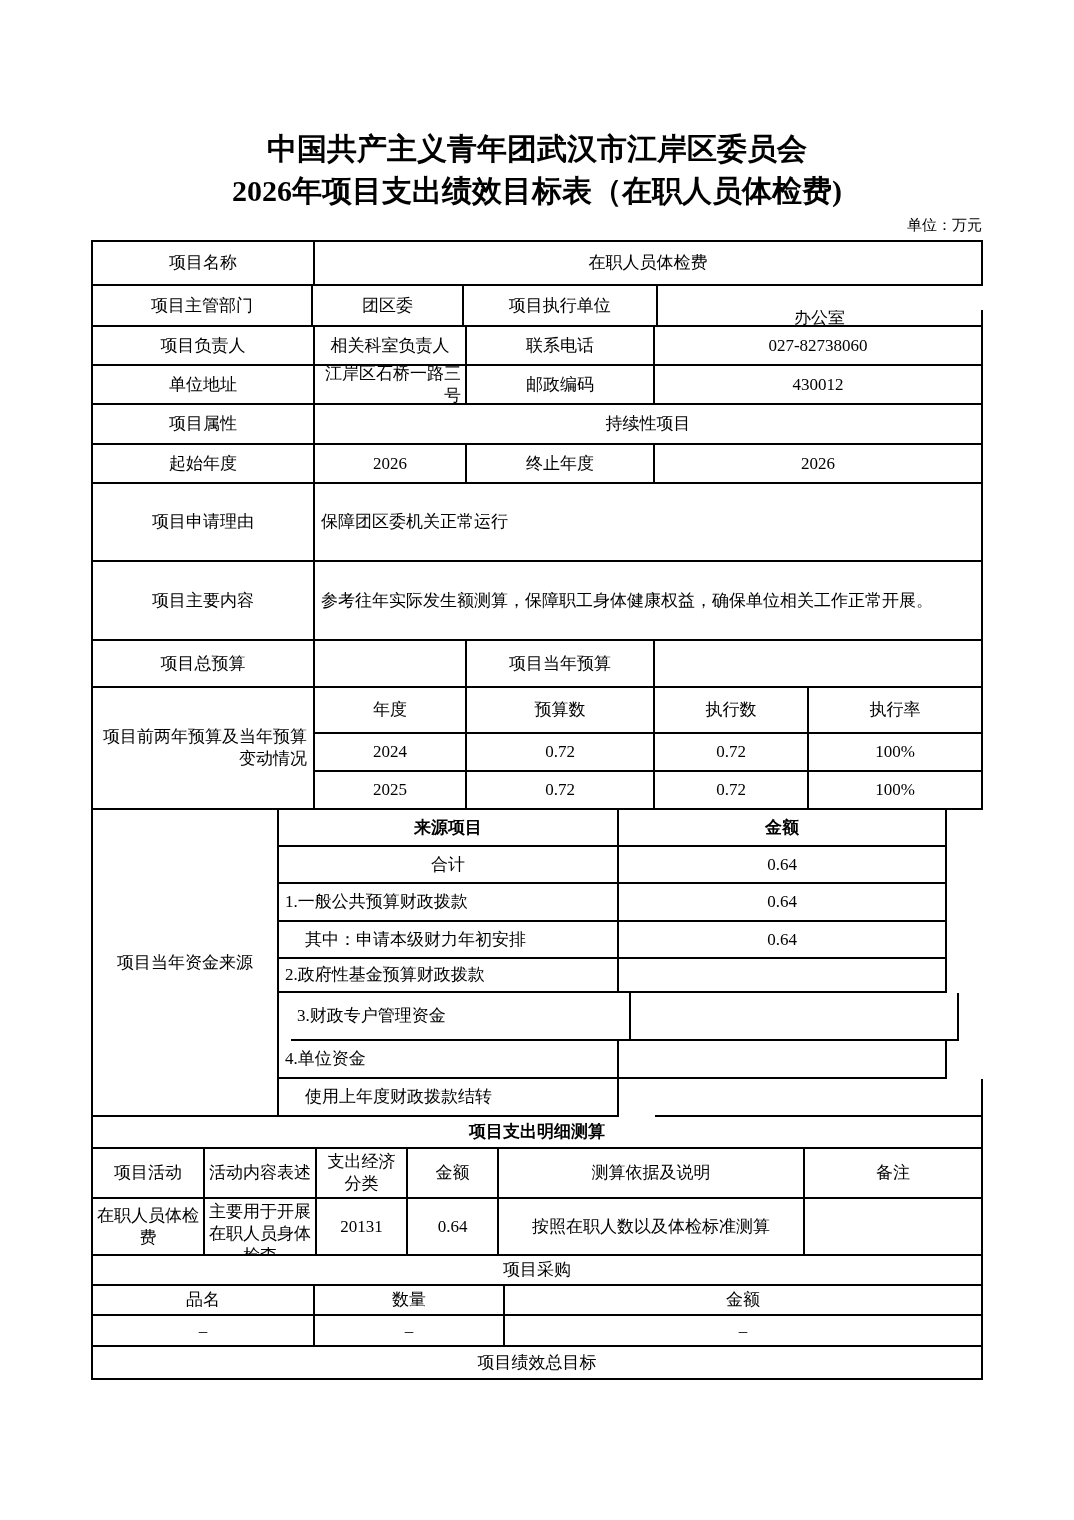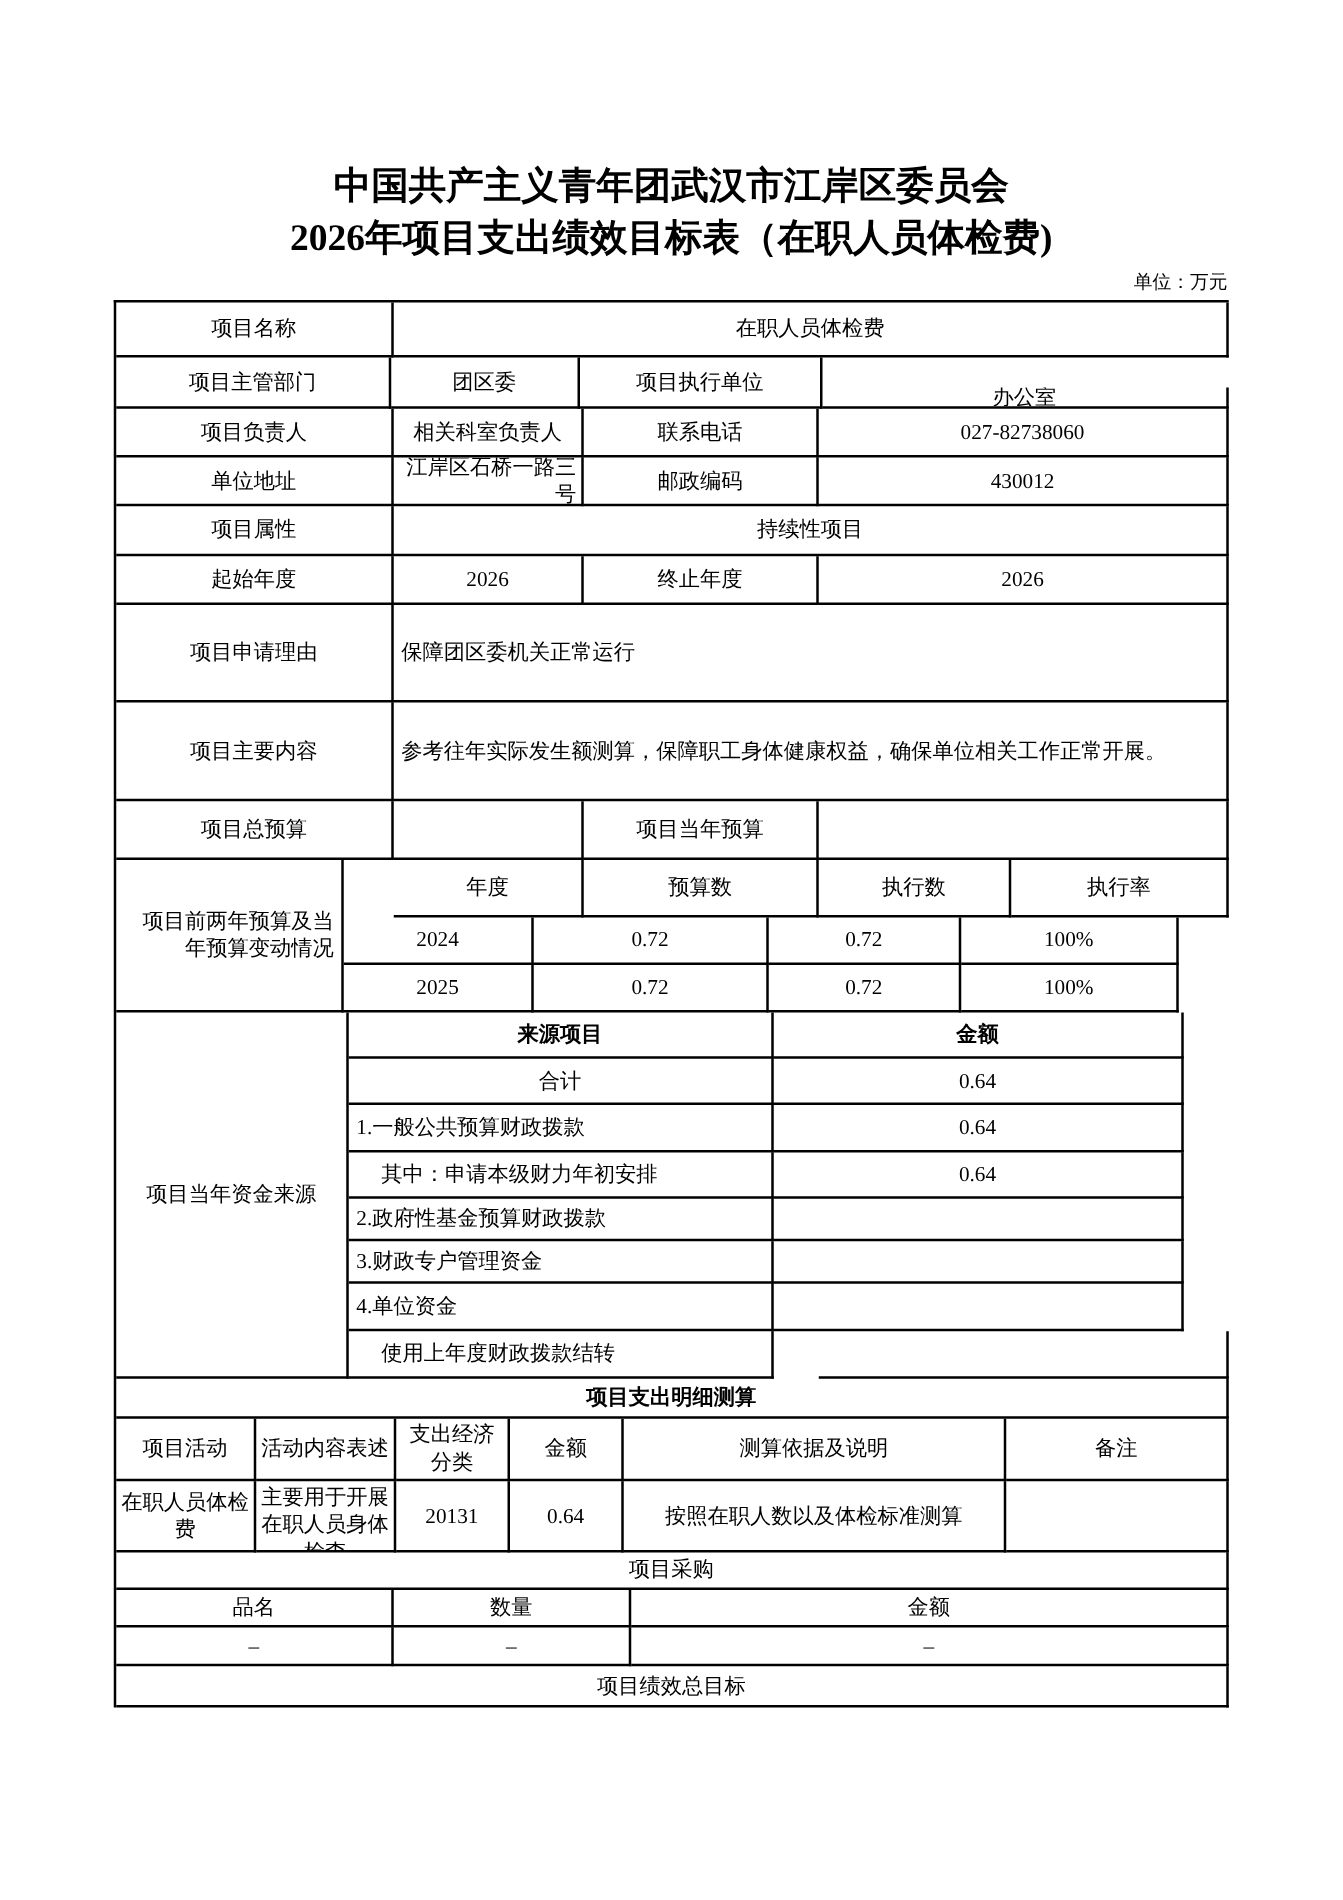--- a/index.html
+++ b/index.html
@@ -99,21 +99,21 @@
         <div class="row" style="height: 47px;">
           <div class="cell" style="width: 222px;">项目总预算</div>
           <div class="cell" style="width: 152px;"></div>
           <div class="cell" style="width: 188px;">项目当年预算</div>
           <div class="cell" style="width: 328px;"></div>
         </div>
       </div>
       <div class="sec h">
         <div class="cell left" style="width: 222px;">项目前两年预算及当年预算变动情况</div>
         <div class="rows">
-          <div class="row" style="height: 46px; padding-left: 40px;">
+          <div class="row" style="height: 46px;">
             <div class="cell" style="width: 152px;">年度</div>
             <div class="cell" style="width: 188px;">预算数</div>
             <div class="cell" style="width: 154px;">执行数</div>
             <div class="cell" style="width: 174px;">执行率</div>
           </div>
           <div class="row" style="height: 38px;">
             <div class="cell" style="width: 152px;">2024</div>
             <div class="cell" style="width: 188px;">0.72</div>
             <div class="cell" style="width: 154px;">0.72</div>
             <div class="cell" style="width: 174px;">100%</div>
@@ -142,21 +142,21 @@
             <div class="cell" style="width: 328px;">0.64</div>
           </div>
           <div class="row" style="height: 37px;">
             <div class="cell left indent" style="width: 340px;">其中：申请本级财力年初安排</div>
             <div class="cell" style="width: 328px;">0.64</div>
           </div>
           <div class="row" style="height: 34px;">
             <div class="cell left" style="width: 340px;">2.政府性基金预算财政拨款</div>
             <div class="cell" style="width: 328px;"></div>
           </div>
-          <div class="row" style="height: 34px;">
+          <div class="row" style="height: 48px; padding-left: 12px;">
             <div class="cell left" style="width: 340px;">3.财政专户管理资金</div>
             <div class="cell" style="width: 328px;"></div>
           </div>
           <div class="row" style="height: 38px;">
             <div class="cell left" style="width: 340px;">4.单位资金</div>
             <div class="cell" style="width: 328px;"></div>
           </div>
           <div class="row" style="height: 38px; gap: 36px;">
             <div class="cell left indent" style="width: 340px;">使用上年度财政拨款结转</div>
             <div class="cell" style="width: 328px;"></div>

